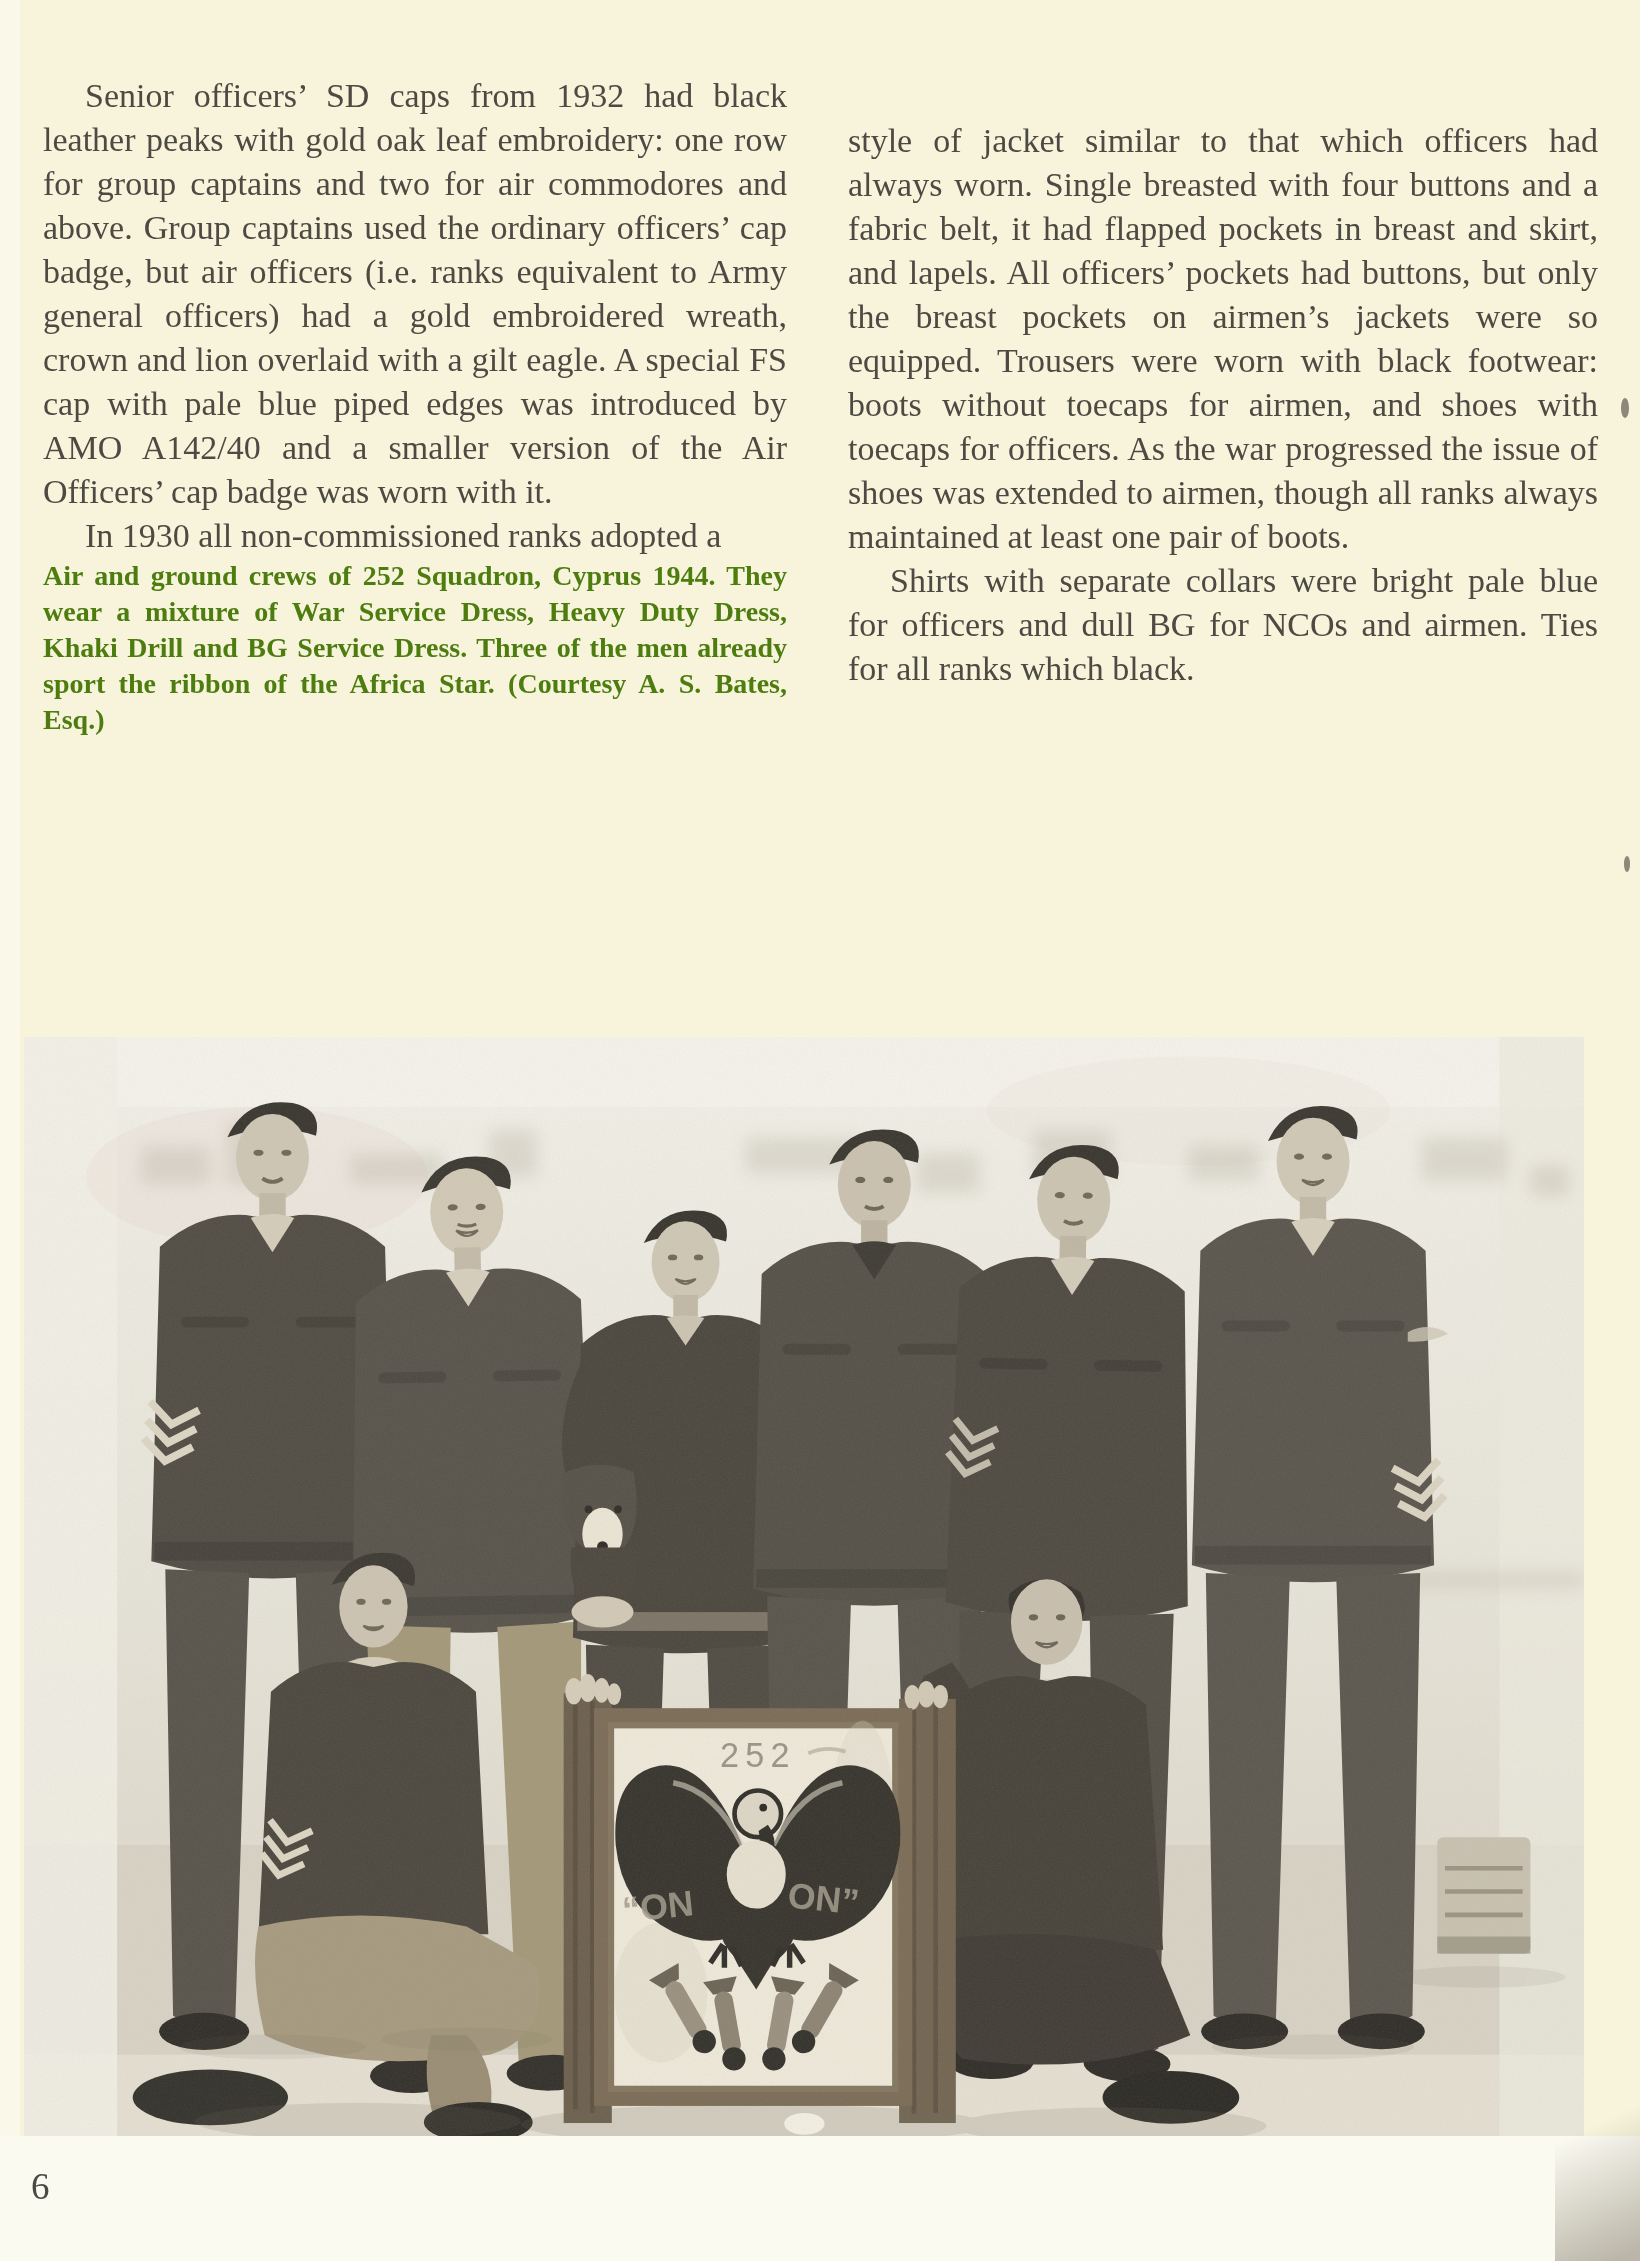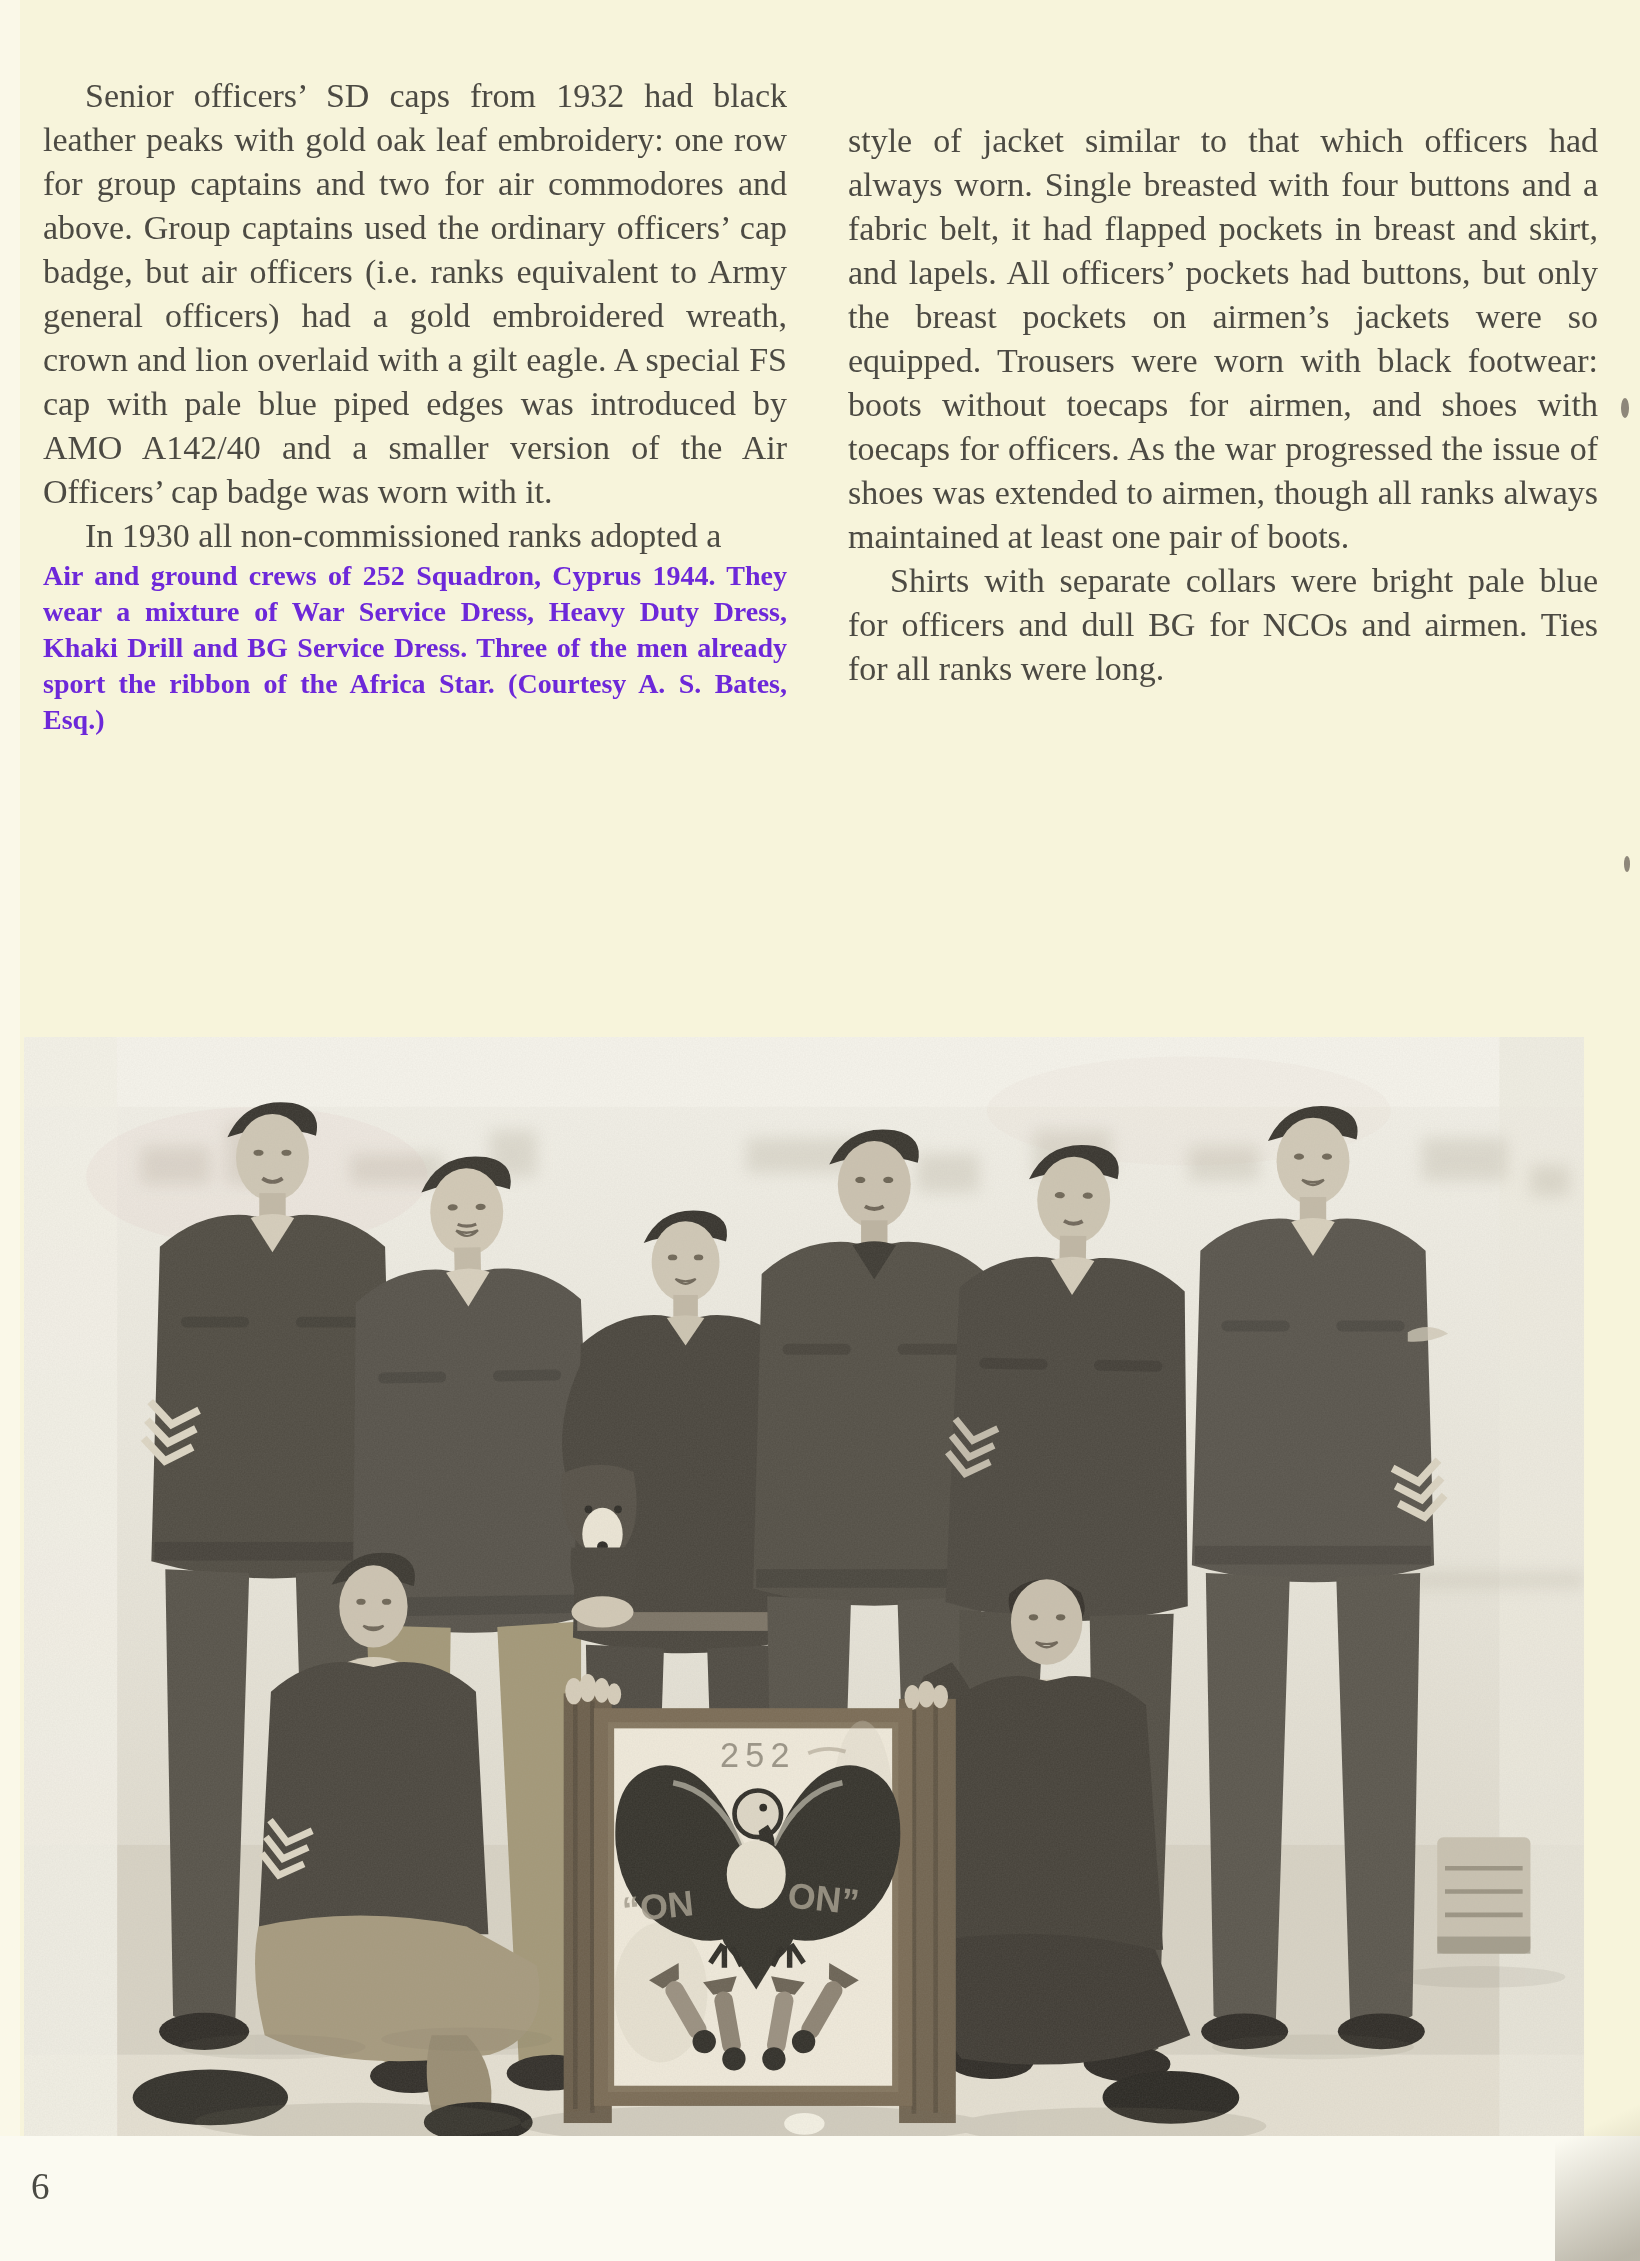--- a/index.html
+++ b/index.html
@@ -20,42 +20,42 @@
     position:absolute;top:74px;width:744px;
     color:#4c4a43;font-size:34px;line-height:44px;
     text-align:justify;text-justify:inter-word;
   }
   .col.left{left:43px;}
   .col.right{left:848px;width:750px;margin-top:45px;}
   .col p{margin:0;}
   .col p.indent{text-indent:42px;}
   .caption{
     margin-top:57px;font-weight:bold;font-size:28px;line-height:36px;
-    color:#6d28d9;text-align:justify;
+    color:#4d7c0f;text-align:justify;
   }
   figure.photo{position:absolute;left:24px;top:1037px;width:1560px;height:1100px;margin:0;}
   figure.photo svg{display:block;width:100%;height:100%;}
   .page-number{position:absolute;left:31px;top:2165px;font-size:37px;color:#4a4a44;}
 </style>
 </head>
 <body>
 
 <main>
 
   <div class="edge-left"></div>
 
   <section class="col left">
     <p class="indent">Senior officers’ SD caps from 1932 had black leather peaks with gold oak leaf embroidery: one row for group captains and two for air commodores and above. Group captains used the ordinary officers’ cap badge, but air officers (i.e. ranks equivalent to Army general officers) had a gold embroidered wreath, crown and lion overlaid with a gilt eagle. A special FS cap with pale blue piped edges was introduced by AMO A142/40 and a smaller version of the Air Officers’ cap badge was worn with it.</p>
     <p class="indent">In 1930 all non-commissioned ranks adopted a</p>
     <p class="caption">Air and ground crews of 252 Squadron, Cyprus 1944. They wear a mixture of War Service Dress, Heavy Duty Dress, Khaki Drill and BG Service Dress. Three of the men already sport the ribbon of the Africa Star. (Courtesy A. S. Bates, Esq.)</p>
   </section>
 
   <section class="col right">
     <p>style of jacket similar to that which officers had always worn. Single breasted with four buttons and a fabric belt, it had flapped pockets in breast and skirt, and lapels. All officers’ pockets had buttons, but only the breast pockets on airmen’s jackets were so equipped. Trousers were worn with black footwear: boots without toecaps for airmen, and shoes with toecaps for officers. As the war progressed the issue of shoes was extended to airmen, though all ranks always maintained at least one pair of boots.</p>
-    <p class="indent">Shirts with separate collars were bright pale blue for officers and dull BG for NCOs and airmen. Ties for all ranks were long.</p>
+    <p class="indent">Shirts with separate collars were bright pale blue for officers and dull BG for NCOs and airmen. Ties for all ranks which black.</p>
   </section>
 
   <figure class="photo">
     <svg viewBox="0 0 2009 1416" preserveAspectRatio="none" xmlns="http://www.w3.org/2000/svg">
       <defs>
         <linearGradient id="sky" x1="0" y1="0" x2="0" y2="1">
           <stop offset="0" stop-color="#f3f1e9"></stop>
           <stop offset="0.45" stop-color="#e9e6db"></stop>
           <stop offset="1" stop-color="#d9d4c6"></stop>
         </linearGradient>

